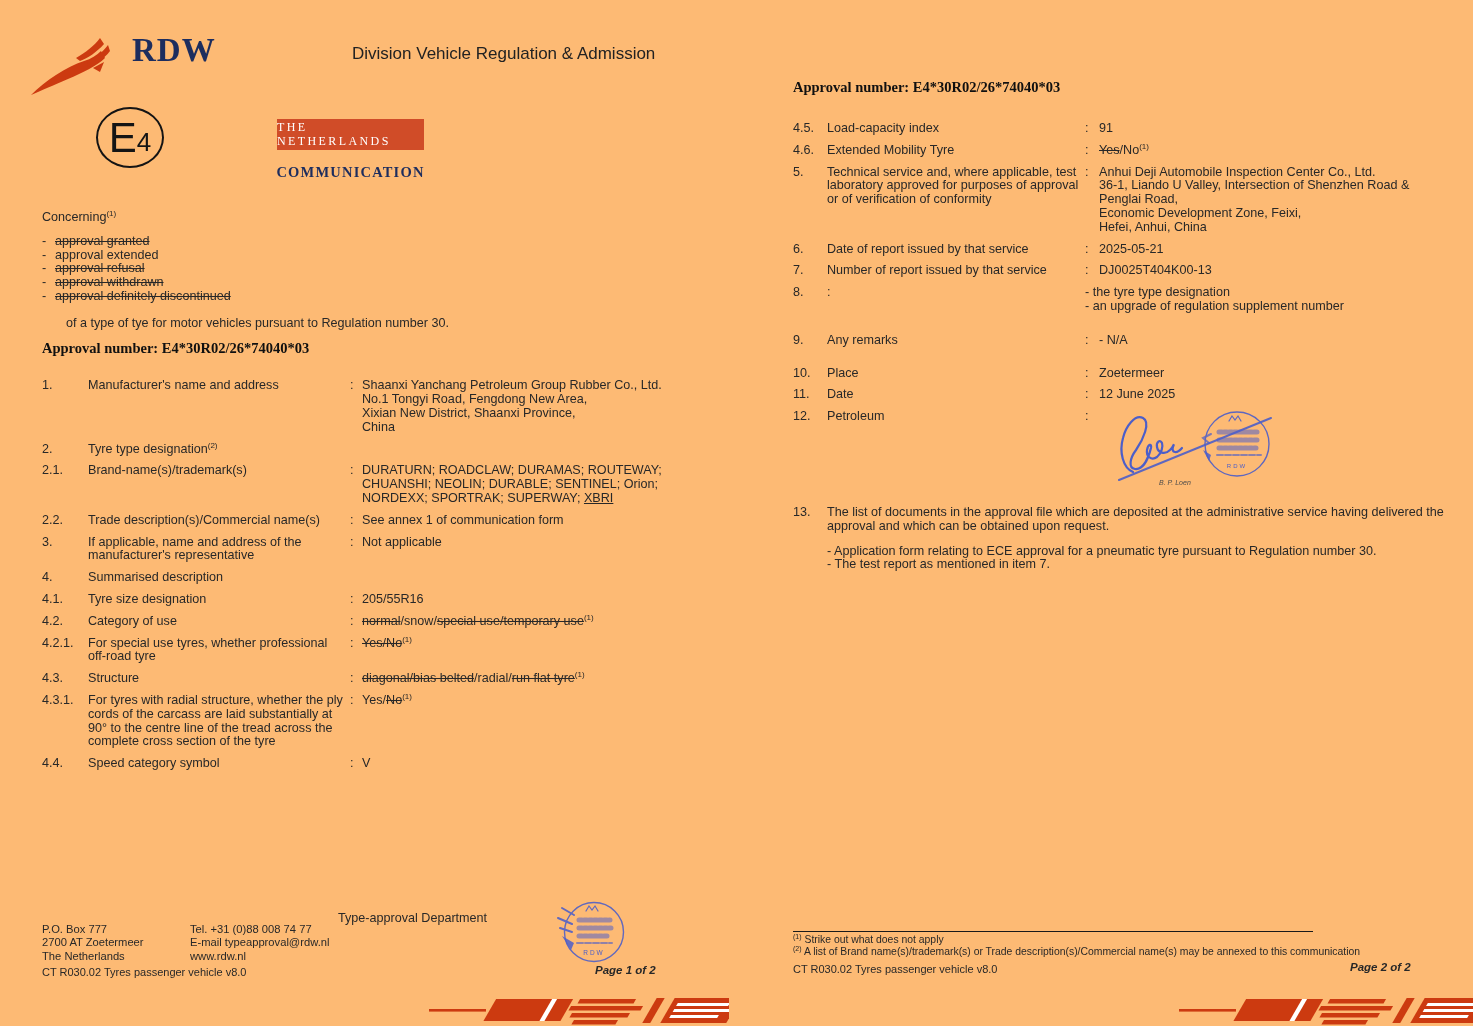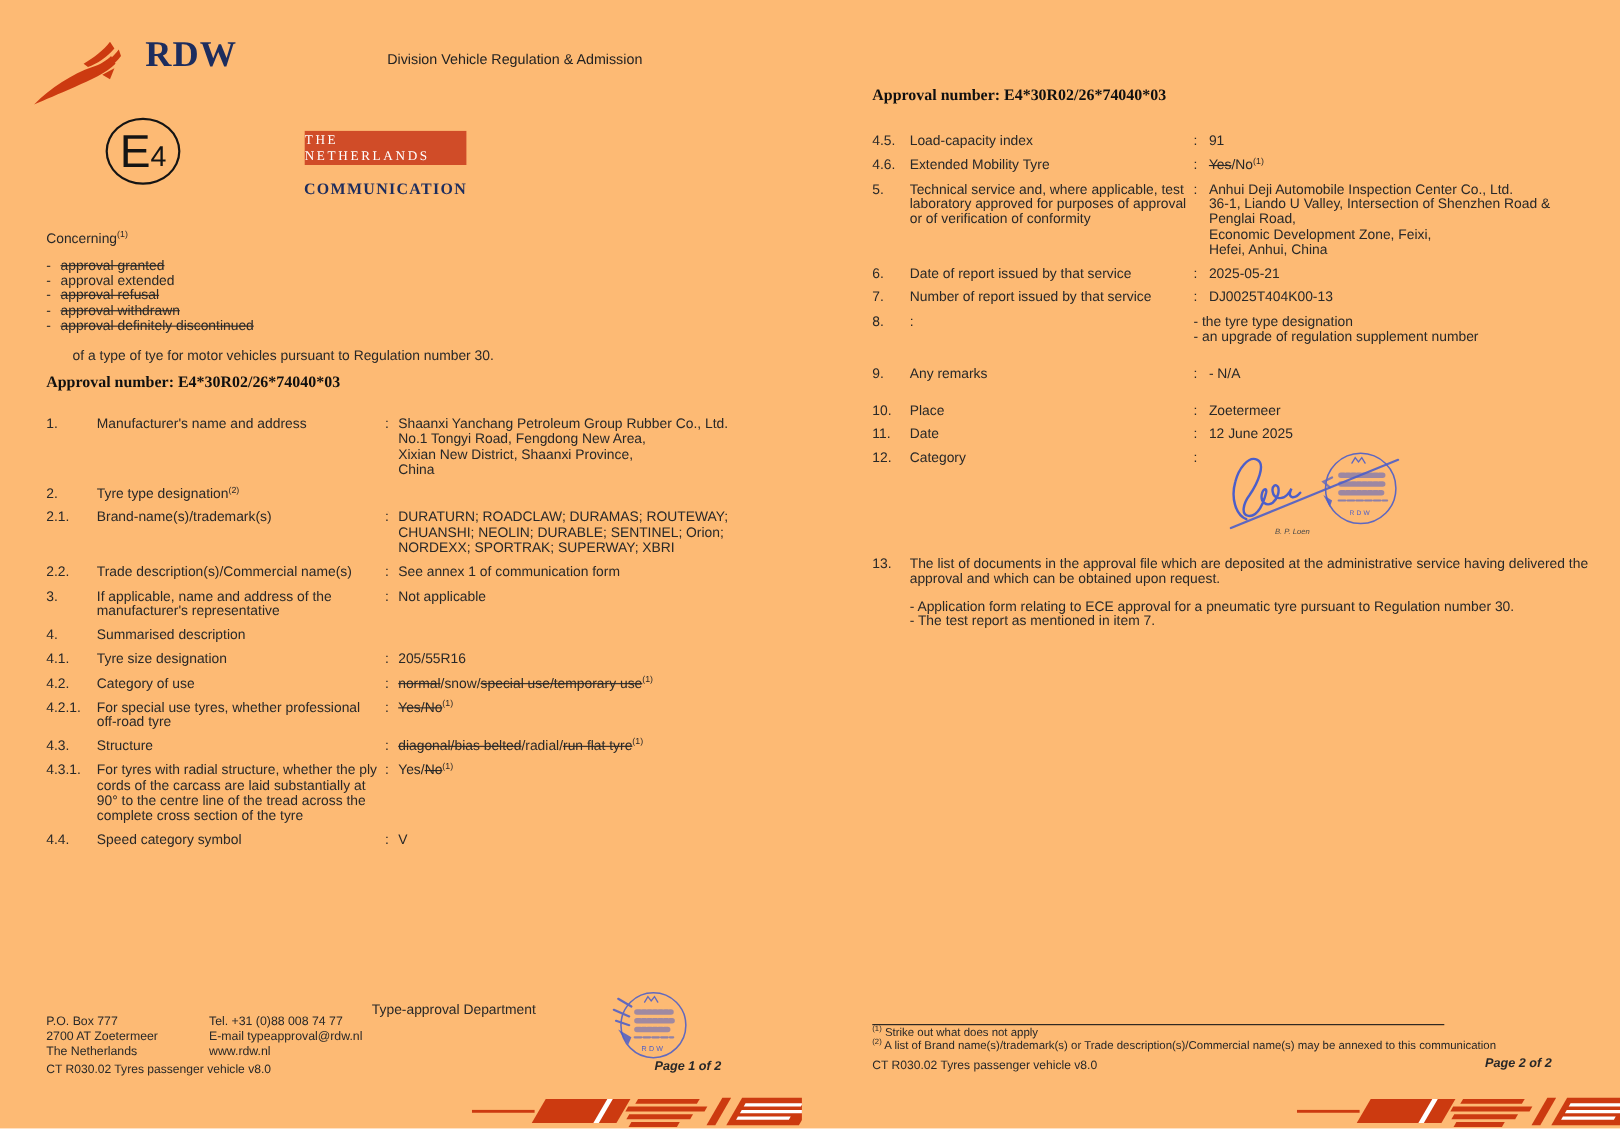--- a/index.html
+++ b/index.html
@@ -9,39 +9,39 @@
   #canvas{position:relative;width:1473px;height:1026px;background:#fdba74;overflow:hidden;
           font-family:"Liberation Sans",sans-serif;color:var(--ink);font-size:12.6px;line-height:13.8px;}
   .page{position:absolute;top:0;height:1026px;}
   #page1{left:0;width:750px;}
   #page2{left:750px;width:723px;}
 
   
   .feather{position:absolute;left:30px;top:34px;}
   .brand{position:absolute;left:132px;top:33px;font-family:"Liberation Serif",serif;font-weight:bold;
          font-size:33px;letter-spacing:1px;color:var(--navy);line-height:34px;}
-  .division{position:absolute;left:352px;top:47px;font-size:13px;color:#222;}
+  .division{position:absolute;left:352px;top:47px;font-size:17px;color:#222;}
   .emark{position:absolute;left:96px;top:107px;width:64px;height:57px;border:2.4px solid #141414;border-radius:50%;
          display:flex;align-items:center;justify-content:center;color:#141414;}
   .emark .eL{font-size:42px;line-height:40px;font-weight:400;}
   .emark .eD{font-size:26px;line-height:26px;margin-top:8px;}
   .badge{position:absolute;left:277px;top:119px;width:147px;height:31px;background:var(--badge);
          color:#fff;font-family:"Liberation Serif",serif;font-size:12px;letter-spacing:2.4px;
          display:flex;align-items:center;justify-content:center;}
   .doc-title{position:absolute;left:262px;top:166px;width:177px;text-align:center;color:var(--navy);
          font-family:"Liberation Serif",serif;font-weight:bold;font-size:14.5px;letter-spacing:1.2px;}
 
   .p1-flow{position:absolute;left:42px;top:211px;width:690px;}
   .concerning{font-size:12.6px;}
   sup{font-size:8px;line-height:0;vertical-align:super;}
   #concerning-list{margin-top:10px;}
   .c-opt{display:flex;line-height:13.8px;}
   .c-dash{width:13px;flex:0 0 13px;}
   .strike{text-decoration:line-through;}
-  .und{}
+  .und{text-decoration:underline;}
   .subject{margin-top:13px;margin-left:24px;}
   .approval{margin-top:11px;font-family:"Liberation Serif",serif;font-weight:bold;font-size:14.5px;color:#101010;}
 
   .rows{margin-top:24px;}
   .row{display:grid;margin-top:8px;}
   .p1-rows .row{grid-template-columns:46px 262px 12px auto;}
   .p2-rows .row{grid-template-columns:34px 258px 14px auto;}
   .vline{white-space:nowrap;}
   .wide-cell{grid-column:2 / -1;}
   .docs{margin-top:11px;}
@@ -402,21 +402,21 @@
               <div class="vline"><span>Date</span></div>
             </div>
             <div>:</div>
             <div>
               <div class="vline"><span>12 June 2025</span></div>
             </div>
           </div>
           <div class="row" data-num="12.">
             <div class="vline">12.</div>
             <div>
-              <div class="vline"><span>Category</span></div>
+              <div class="vline"><span>Petroleum</span></div>
             </div>
             <div>:</div>
             <div>
               <div class="sig-wrap"><svg width="200" height="82" viewBox="0 0 200 82">
     <g stroke="var(--blue)" fill="none" stroke-linecap="round" opacity="0.9">
       <circle cx="138" cy="38" r="32" stroke-width="1.4"></circle>
       <path d="M130 15 l3 -5 3 4 3 -4 3 5" stroke-width="1.2"></path>
       <path d="M120 26 H158" stroke-width="5" stroke-dasharray="3 2" opacity="0.6"></path>
       <path d="M120 34 H160" stroke-width="5" stroke-dasharray="3 2" opacity="0.6"></path>
       <path d="M120 42 H157" stroke-width="5" stroke-dasharray="3 2" opacity="0.6"></path>

